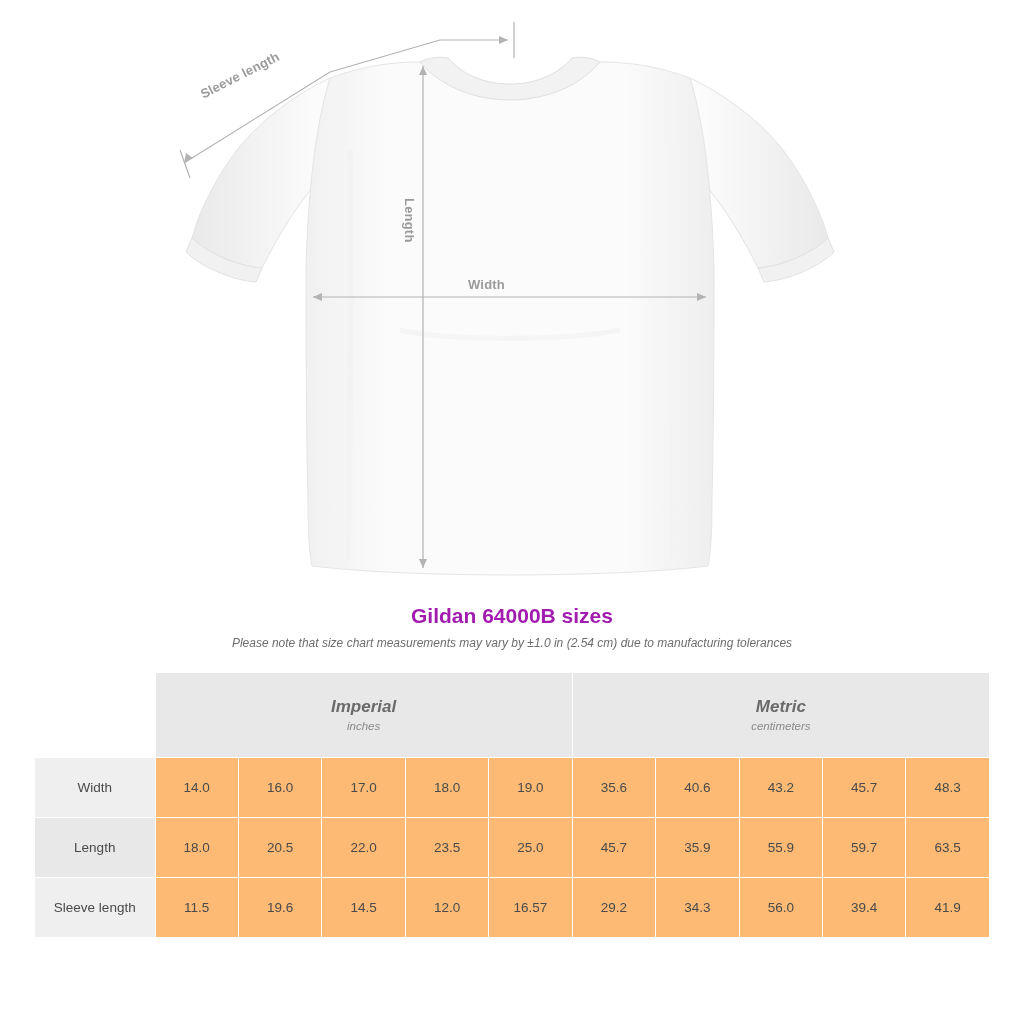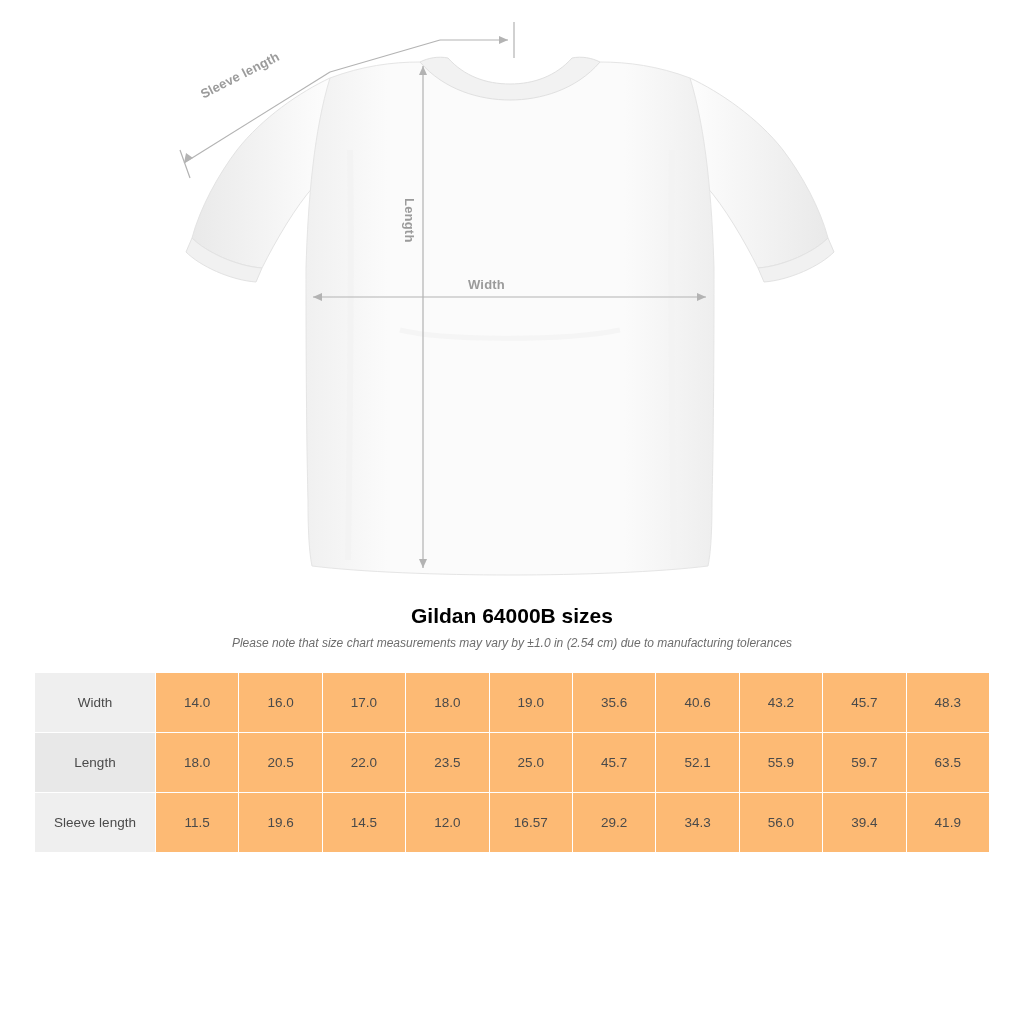--- a/index.html
+++ b/index.html
@@ -55,21 +55,21 @@
   }
 
   
   .title-block {
     text-align: center;
     margin-top: 4px;
   }
   .chart-title {
     font-size: 21px;
     font-weight: bold;
-    color: #000000;
+    color: #a21caf;
     margin: 0 0 8px 0;
   }
   .chart-note {
     font-size: 12px;
     font-style: italic;
     color: #6d6d6d;
     margin: 0;
   }
 
   
@@ -219,20 +219,31 @@
 </div>
 
 <div class="title-block">
   <h1 class="chart-title">Gildan 64000B sizes</h1>
   <p class="chart-note">Please note that size chart measurements may vary by ±1.0 in (2.54 cm) due to manufacturing tolerances</p>
 </div>
 
 <div class="table-wrap">
   <table class="size-table">
     <tbody>
+      <tr>
+        <td class="blank-cell col-first"></td>
+        <td class="unit-head" colspan="5">
+          <div class="unit-name">Imperial</div>
+          <div class="unit-sub">inches</div>
+        </td>
+        <td class="unit-head" colspan="5">
+          <div class="unit-name">Metric</div>
+          <div class="unit-sub">centimeters</div>
+        </td>
+      </tr>
 
 
       <tr class="row-alt">
         <td class="row-head col-first">Width</td>
         <td>14.0</td>
         <td>16.0</td>
         <td>17.0</td>
         <td>18.0</td>
         <td>19.0</td>
         <td>35.6</td>
@@ -243,21 +254,21 @@
       </tr>
 
       <tr>
         <td class="row-head col-first">Length</td>
         <td>18.0</td>
         <td>20.5</td>
         <td>22.0</td>
         <td>23.5</td>
         <td>25.0</td>
         <td>45.7</td>
-        <td>52.1</td>
+        <td>35.9</td>
         <td>55.9</td>
         <td>59.7</td>
         <td>63.5</td>
       </tr>
 
       <tr class="row-alt">
         <td class="row-head col-first">Sleeve length</td>
         <td>11.5</td>
         <td>19.6</td>
         <td>14.5</td>

